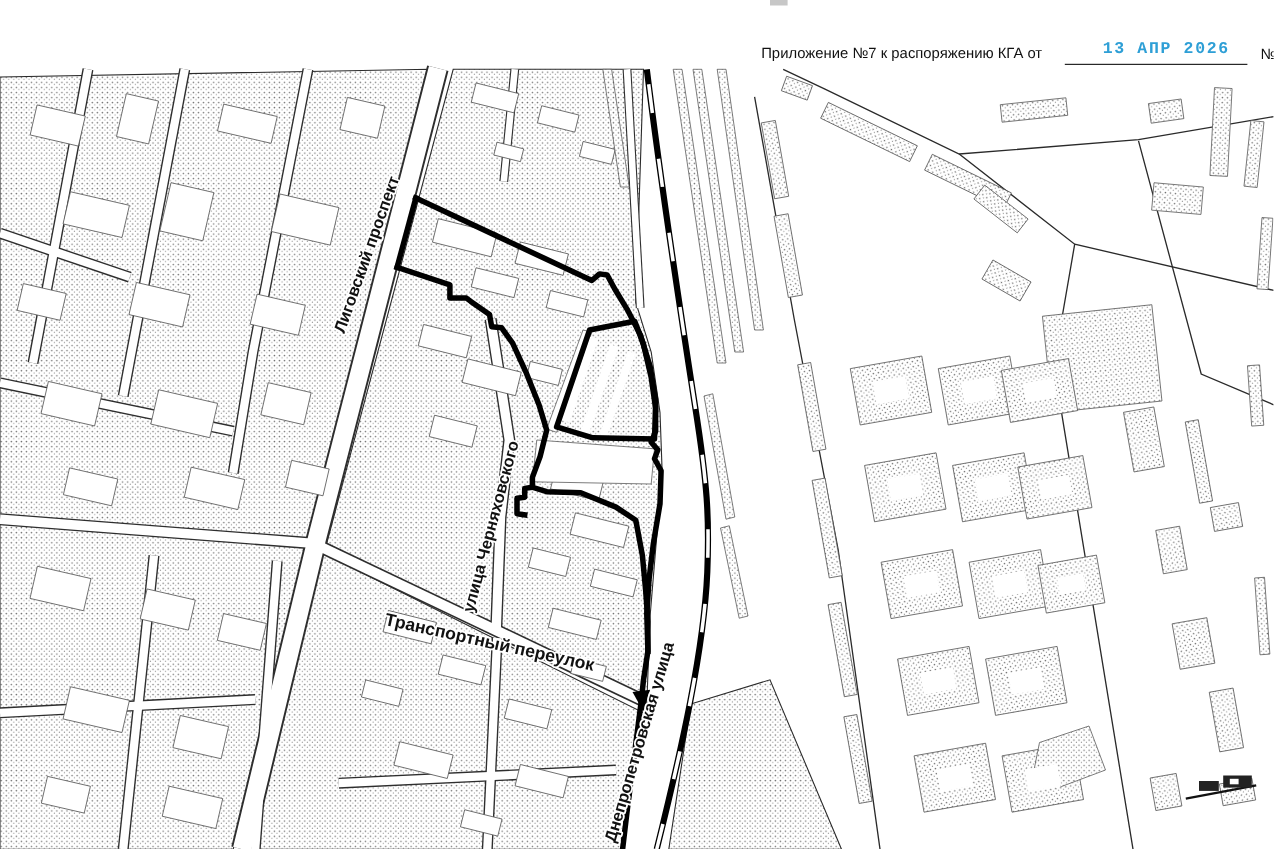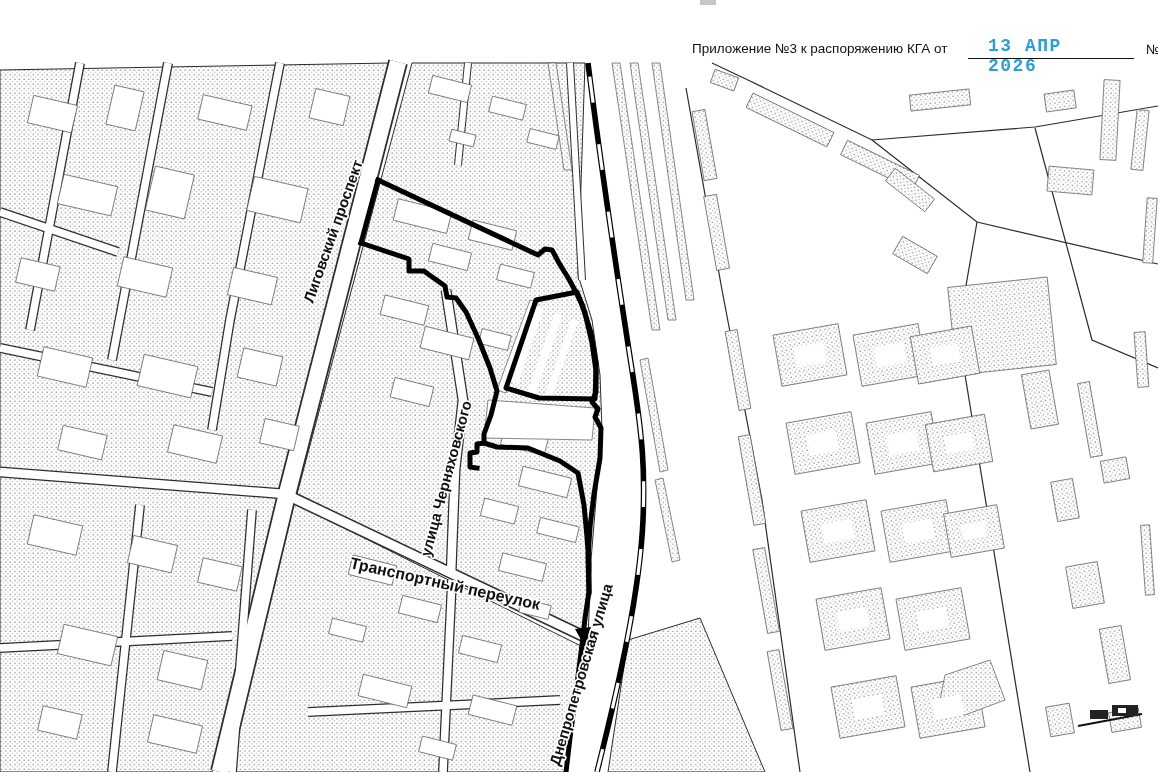--- a/index.html
+++ b/index.html
@@ -3,23 +3,23 @@
 <meta charset="utf-8">
 <style>
   html,body{margin:0;padding:0;background:#ffffff;}
   #page{position:relative;width:1158px;height:772px;background:#ffffff;overflow:hidden;
         font-family:"Liberation Sans", sans-serif;}
   #map-svg{position:absolute;left:0;top:0;}
   .hdr{position:absolute;color:#111;white-space:nowrap;}
   #header-label{left:692px;top:41px;font-size:13.5px;}
   #stamp-underline{position:absolute;left:968px;top:38px;width:166px;height:20px;
                    border-bottom:1.6px solid #111;}
-  #date-stamp{position:absolute;left:988px;top:36px;width:130px;text-align:left;
+  #date-stamp{position:absolute;left:988px;top:36px;width:130px;text-align:right;
               font-family:"Liberation Mono", monospace;font-weight:bold;
-              font-size:18px;letter-spacing:1.5px;}
+              font-size:15px;letter-spacing:1.5px;}
   #number-sign{left:1146px;top:42px;font-size:13.5px;}
   #top-mark{position:absolute;left:700px;top:0;width:16px;height:5px;background:#c7c7c7;}
   svg text{font-family:"Liberation Sans", sans-serif;font-weight:bold;fill:#111;
            paint-order:stroke;stroke:#ffffff;stroke-width:3.2px;stroke-linejoin:round;}
 </style>
 </head>
 <body>
 
 <div id="page">
 
@@ -254,19 +254,19 @@
 
     <g>
       <text font-size="15" text-anchor="middle" transform="translate(338,233) rotate(-70.5)">Лиговский проспект</text>
       <text font-size="15" text-anchor="middle" transform="translate(451,480) rotate(-75)">улица Черняховского</text>
       <text font-size="16" text-anchor="middle" transform="translate(444,589) rotate(12.5)">Транспортный переулок</text>
       <text font-size="15" text-anchor="middle" transform="translate(586,676) rotate(-73.5)">Днепропетровская улица</text>
     </g>
   </svg>
 
   <div>
-    <div id="header-label" class="hdr">Приложение №3 к распоряжению КГА от</div>
+    <div id="header-label" class="hdr">Приложение №7 к распоряжению КГА от</div>
     <div id="stamp-underline"></div>
     <div id="date-stamp" style="color: rgb(46, 159, 214);">13 АПР 2026</div>
     <div id="number-sign" class="hdr">№</div>
   </div>
 
 </div>
 
 </body></html>

